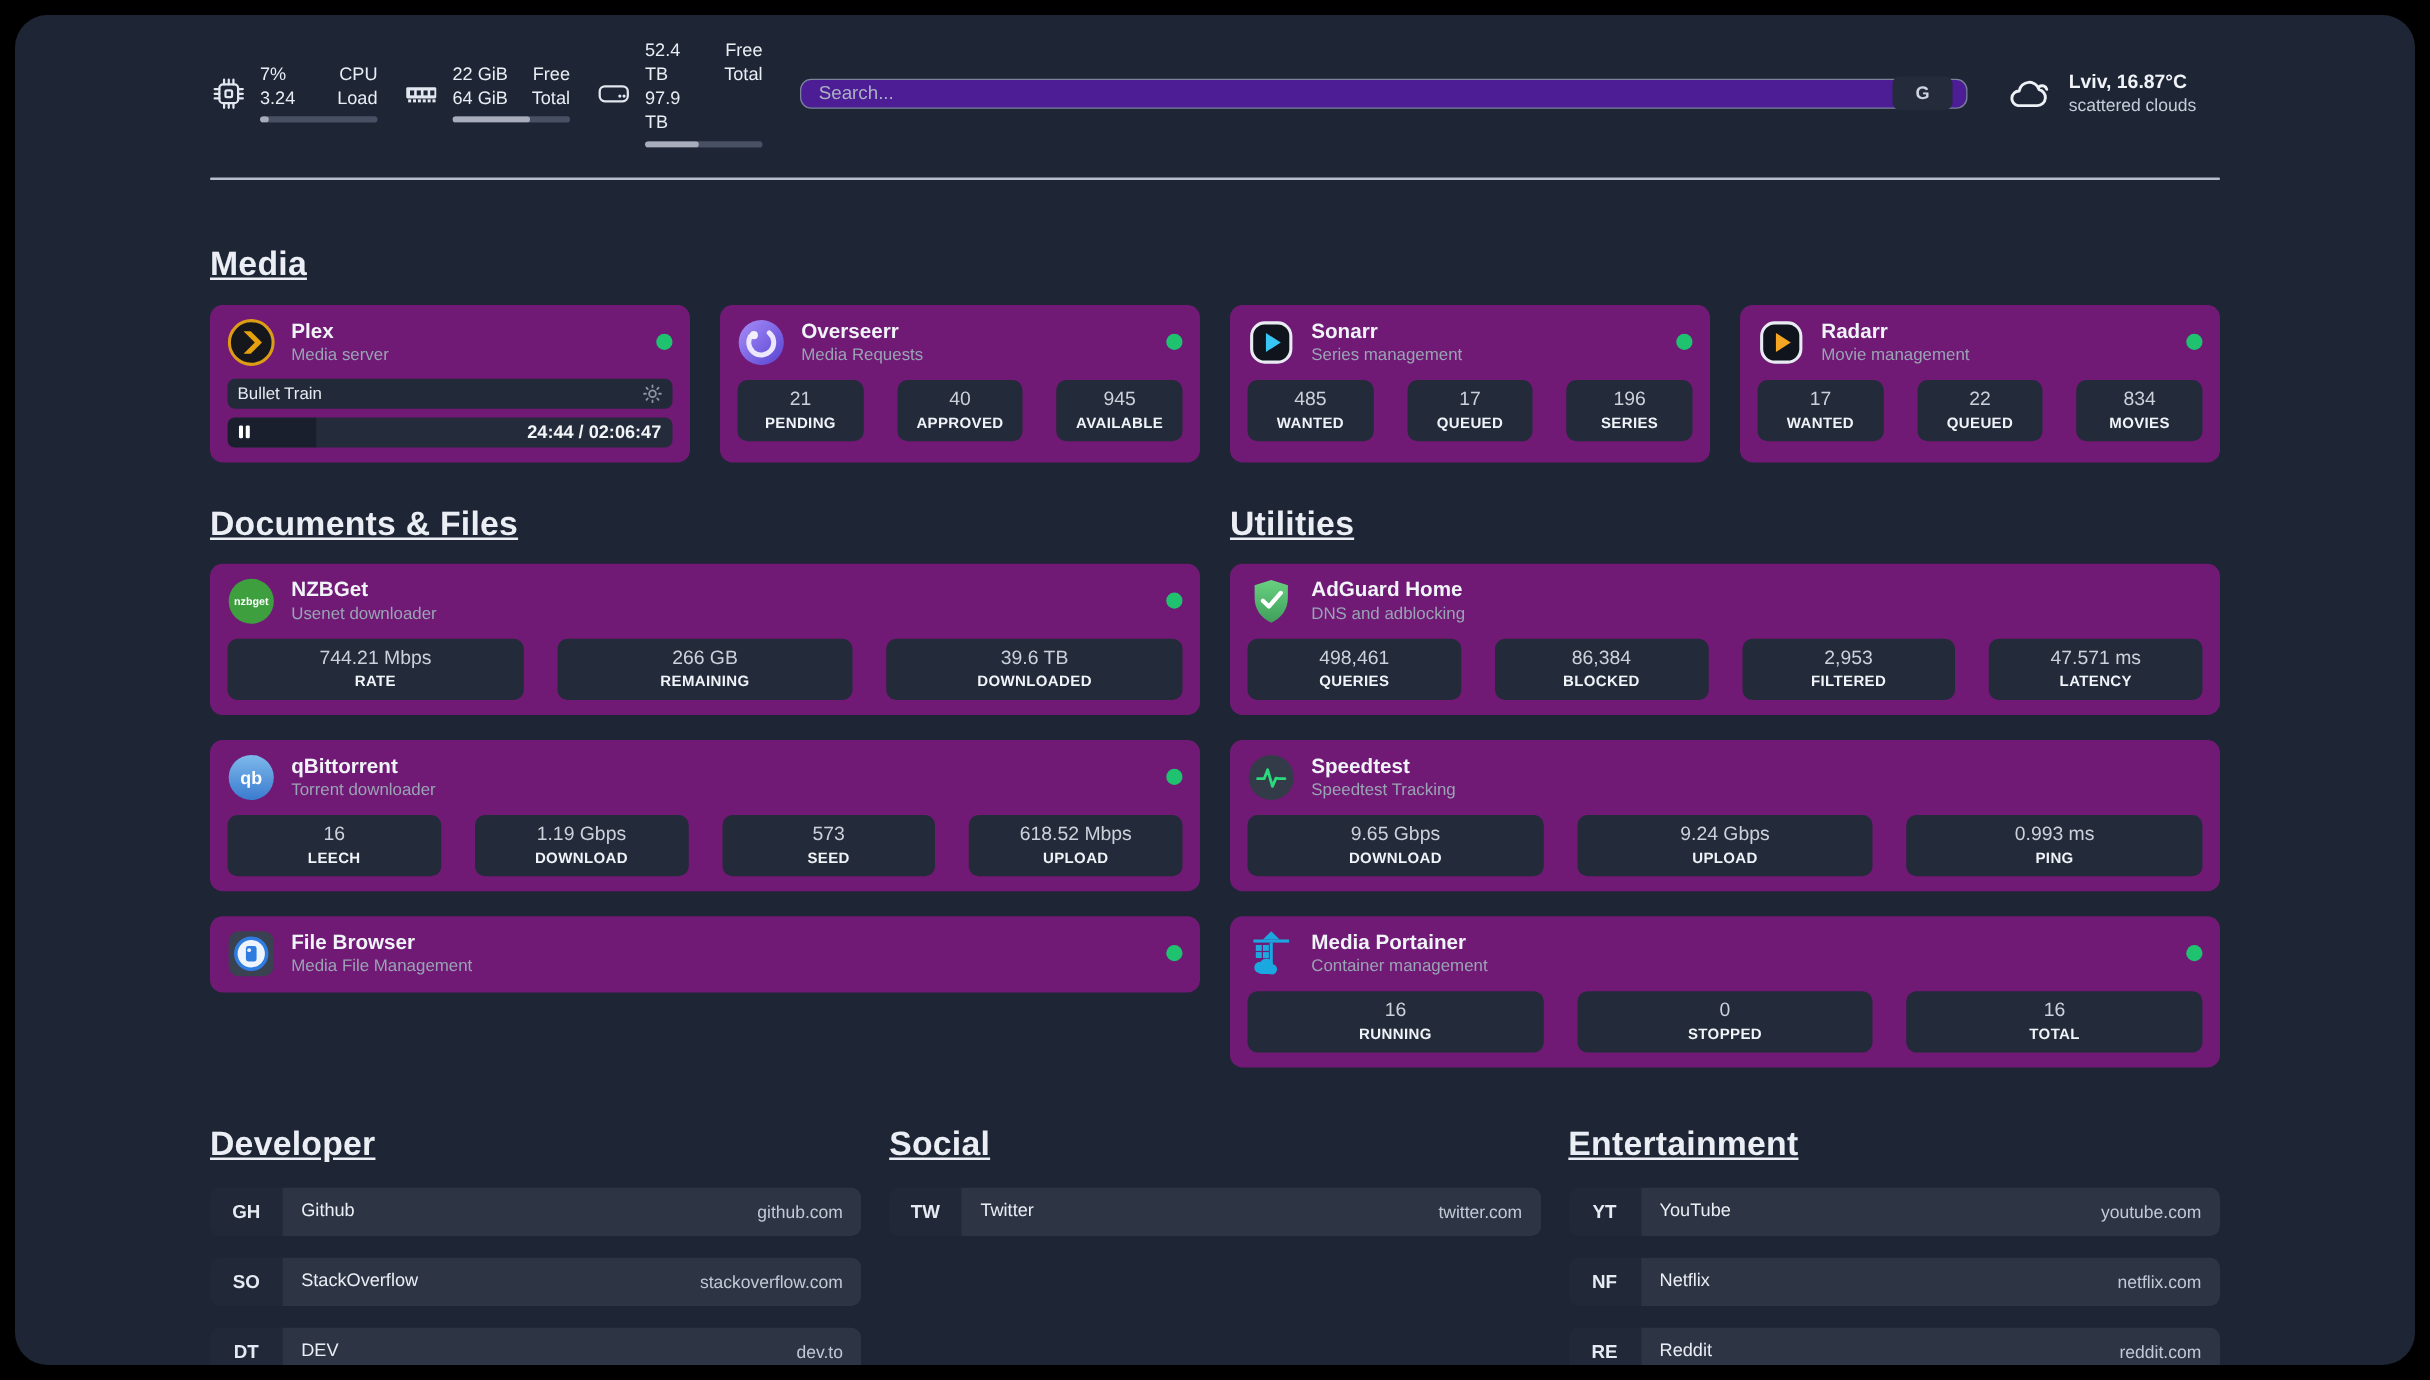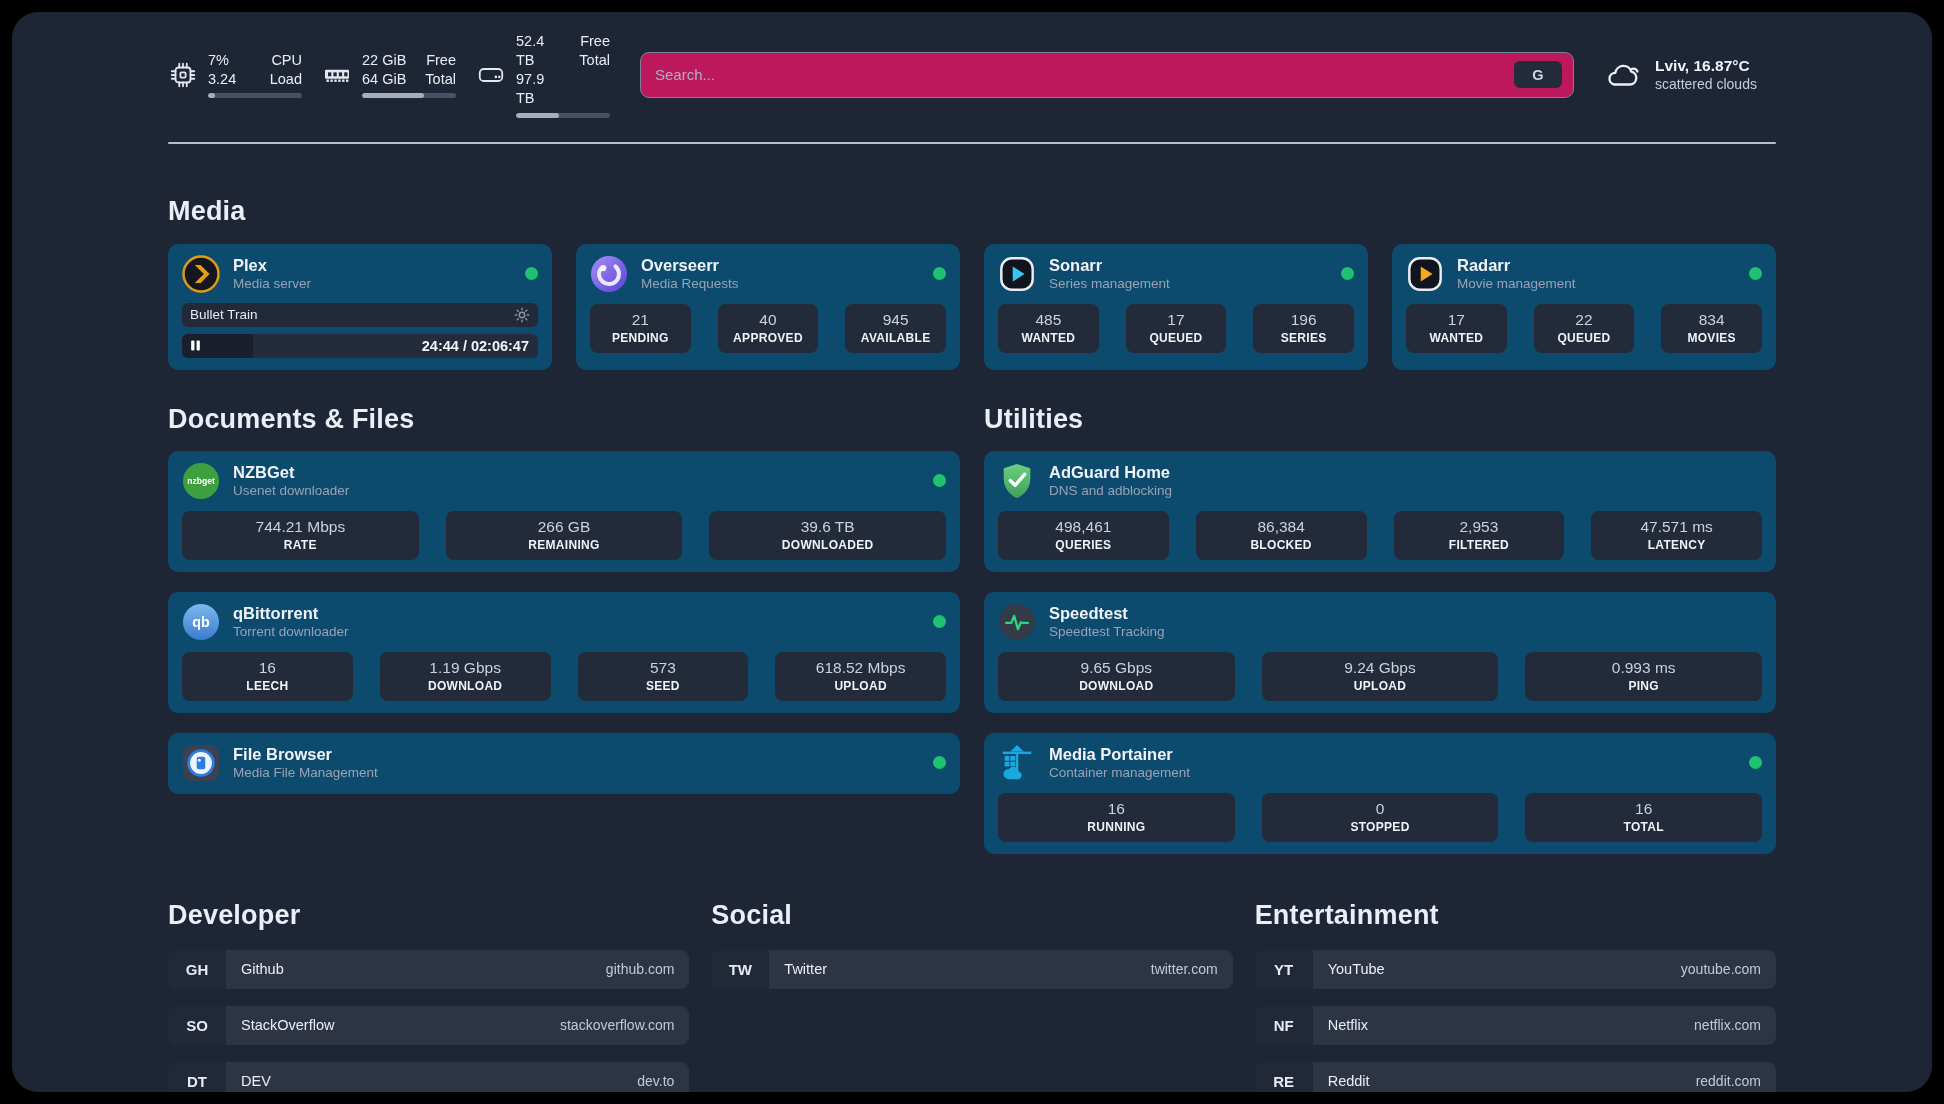--- a/index.html
+++ b/index.html
@@ -16,42 +16,42 @@
   .monitor .mon-icon { width:30px; height:30px; flex:none; }
   .mon-icon svg { width:100%; height:100%; display:block; }
   .mon-body { display:flex; flex-direction:column; }
   .mon-text { display:flex; justify-content:space-between; gap:14px; width:94px;
               font-size:14.5px; line-height:1.32; color:#e9edf4; }
   .mon-col { display:flex; flex-direction:column; }
   .mon-col.right { text-align:right; }
   .mon-bar { margin-top:4px; height:5px; border-radius:3px; background:#49526499; background:#485063; overflow:hidden; }
   .mon-fill { height:100%; background:#a7adba; border-radius:3px; }
 
-  .searchbar { flex:1; margin:0 30px; height:46px; border:1.5px solid #79839a; border-radius:9px;
-               background:#be185d; display:flex; align-items:center; padding:0 5px 0 14px; }
+  .searchbar { flex:1; margin:0 30px; height:24px; border:1.5px solid #79839a; border-radius:9px;
+               background:#4c1d95; display:flex; align-items:center; padding:0 5px 0 14px; }
   .searchbar input { flex:1; background:transparent; border:0; outline:0; color:#dfe4ee;
                      font-size:15px; font-family:inherit; }
   .searchbar input::placeholder { color:#aab2c2; }
   .search-key { width:48px; height:27px; background:#242b3b; border-radius:6px; display:flex;
                 align-items:center; justify-content:center; font-size:14.5px; font-weight:600;
                 color:#ced4e0; margin-right:6px; cursor:pointer; }
   .weather { display:flex; align-items:center; gap:13px; width:172px; flex:none; }
   .weather-icon { width:38px; height:32px; flex:none; }
   .weather-icon svg { width:100%; height:100%; display:block; }
   .weather-line1 { font-size:15.5px; font-weight:600; color:#f0f3f8; }
   .weather-line2 { font-size:14px; color:#c6cdda; margin-top:1px; }
 
   .divider { margin-top:24px; height:2px; background:#c8cfdb; opacity:.9; border-radius:1px; }
 
   
-  .section-title { font-size:27px; font-weight:600; color:#ebeef4; letter-spacing:.2px; }
+  .section-title { font-size:27px; font-weight:600; color:#ebeef4; letter-spacing:.2px;text-decoration:underline; }
   .media-title { margin-top:52px; }
   .media-grid { display:grid; grid-template-columns:repeat(4,1fr); gap:24px; margin-top:17px; }
 
-  .card { background:#0c4a6e; border-radius:10px; padding:11px 14px 12px; cursor:pointer; }
+  .card { background:#701a75; border-radius:10px; padding:11px 14px 12px; cursor:pointer; }
   .card-head { display:flex; align-items:center; gap:13px; }
   .app-icon { width:38px; height:38px; flex:none; }
   .app-icon svg { width:100%; height:100%; display:block; }
   .card-titles { display:flex; flex-direction:column; gap:1px; }
   .card-title { font-size:16.5px; font-weight:600; color:#f0f3f8; white-space:nowrap; }
   .card-sub { font-size:13.5px; color:#9aa3b4; white-space:nowrap; }
   .status-dot { width:13px; height:13px; border-radius:50%; background:#1fc36f; margin-left:auto; flex:none; }
 
   .stats { display:grid; gap:27px; margin-top:11px; }
   .stats.c3 { grid-template-columns:repeat(3,1fr); }

